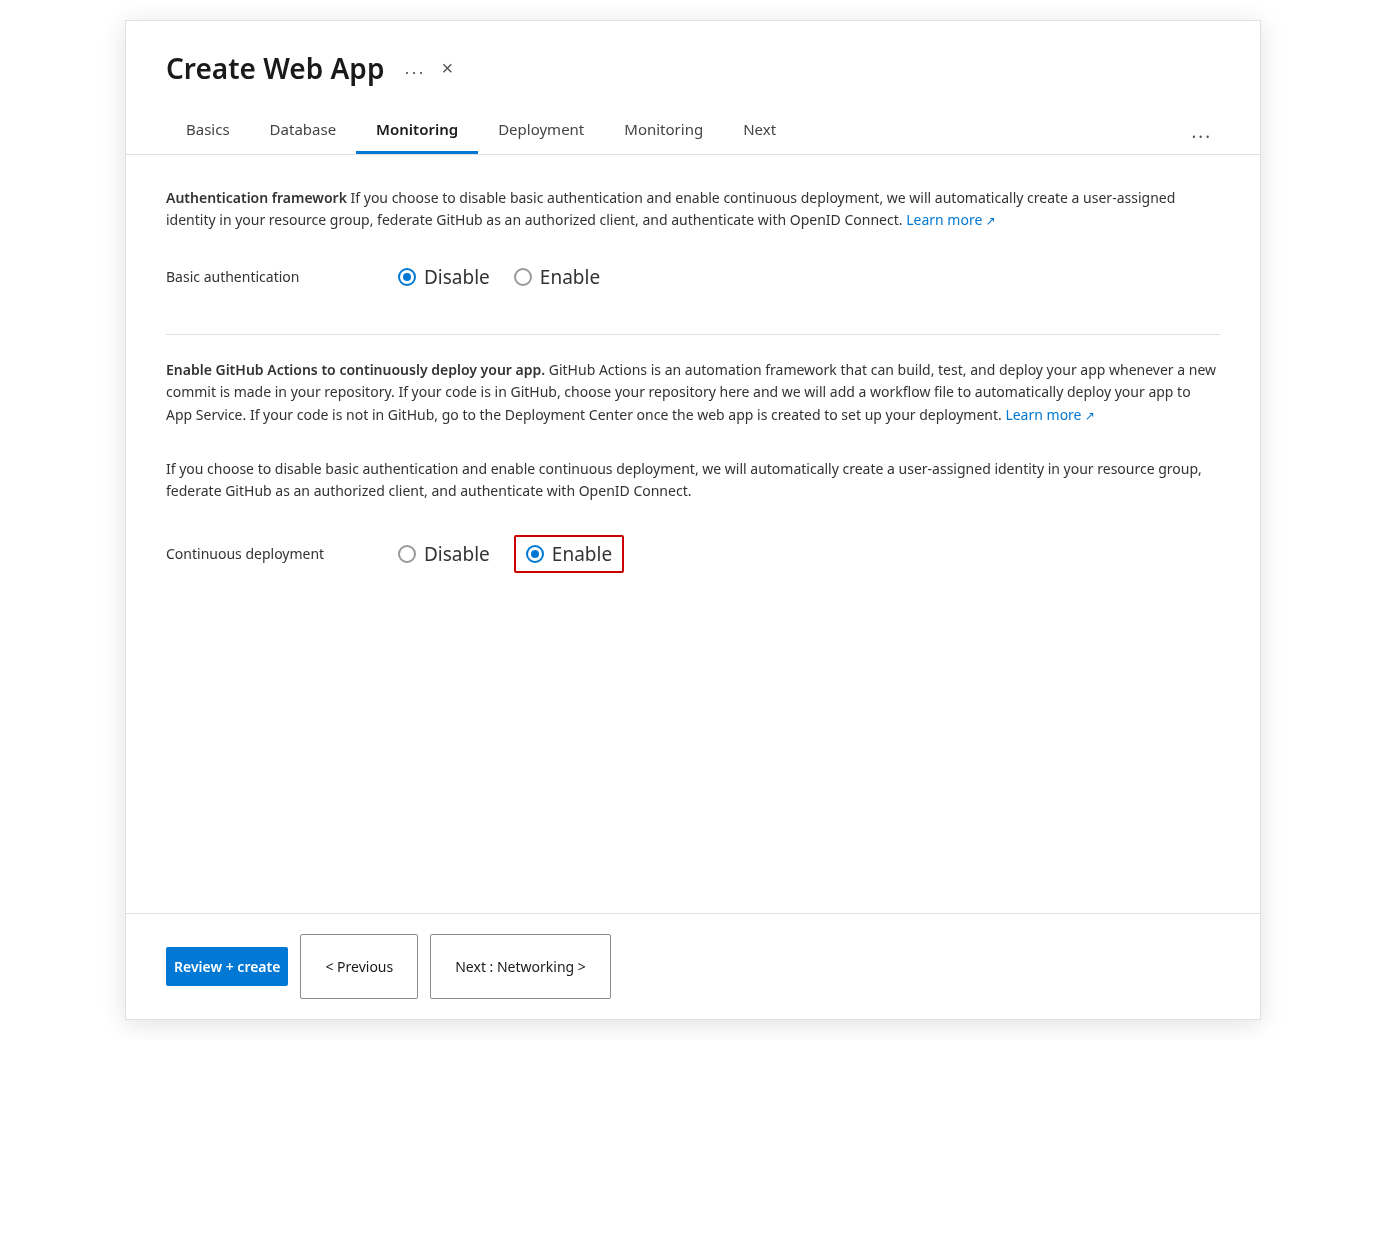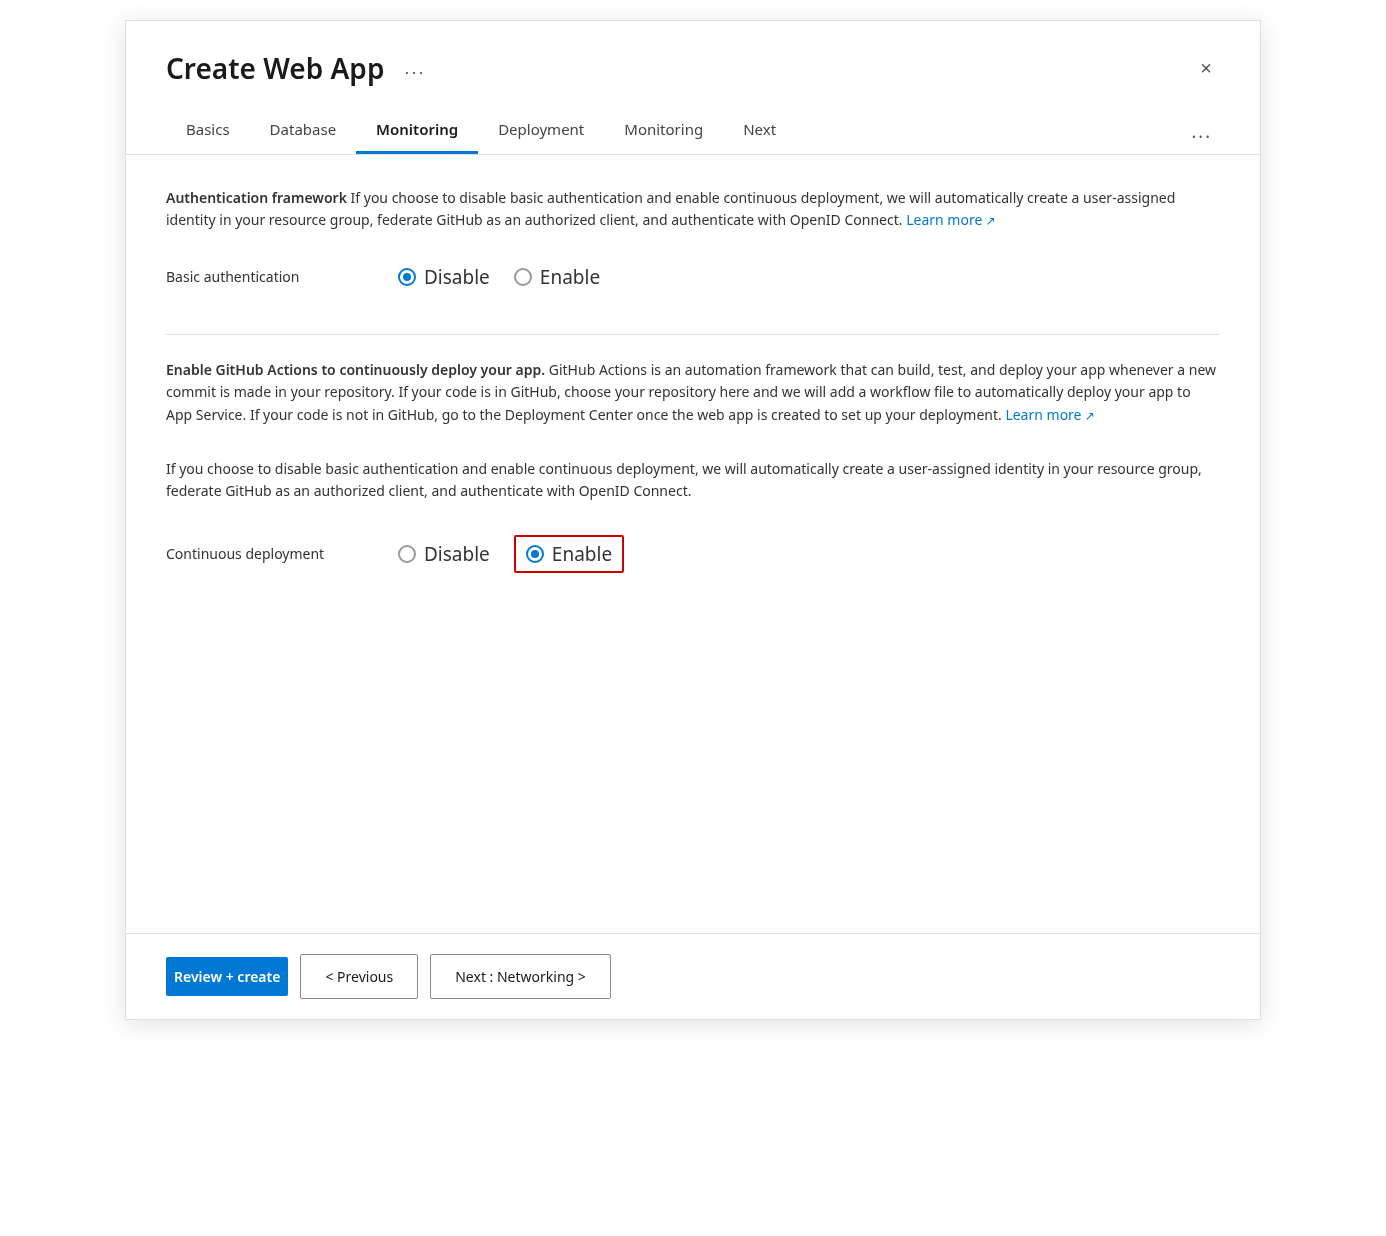--- a/index.html
+++ b/index.html
@@ -16,21 +16,20 @@
       border: 1px solid #e0e0e0;
       box-shadow: 0 4px 24px rgba(0,0,0,0.12);
       margin: 20px auto;
       display: flex;
       flex-direction: column;
       position: relative;
     }
     .dialog-header {
       display: flex;
       align-items: center;
-      justify-content: space-between;
       padding: 28px 40px 20px 40px;
     }
     .dialog-title-area {
       display: flex;
       align-items: center;
       gap: 12px;
     }
     .dialog-title {
       font-size: 28px;
       font-weight: 600;
@@ -189,21 +188,21 @@
       font-size: 14px;
       font-weight: 600;
       cursor: pointer;
       border-radius: 2px;
       font-family: inherit;
     }
     .btn-secondary {
       background: #fff;
       color: #1a1a1a;
       border: 1px solid #8a8a8a;
-      padding: 12px 24px;
+      padding: 22px 24px;
       font-size: 14px;
       cursor: pointer;
       border-radius: 2px;
       font-family: inherit;
     }
   </style>
 </head>
 <body>
 
 <div class="dialog">

